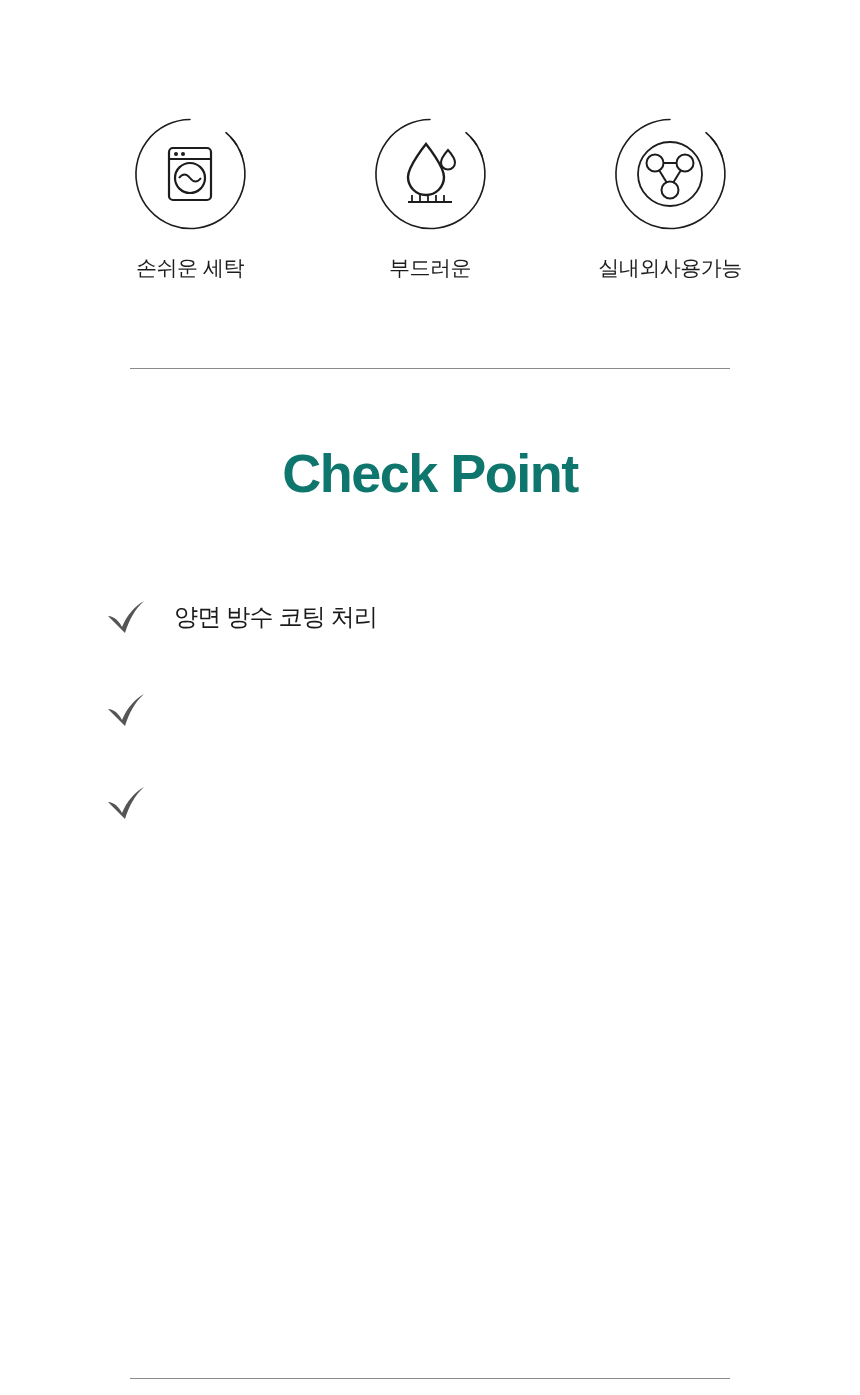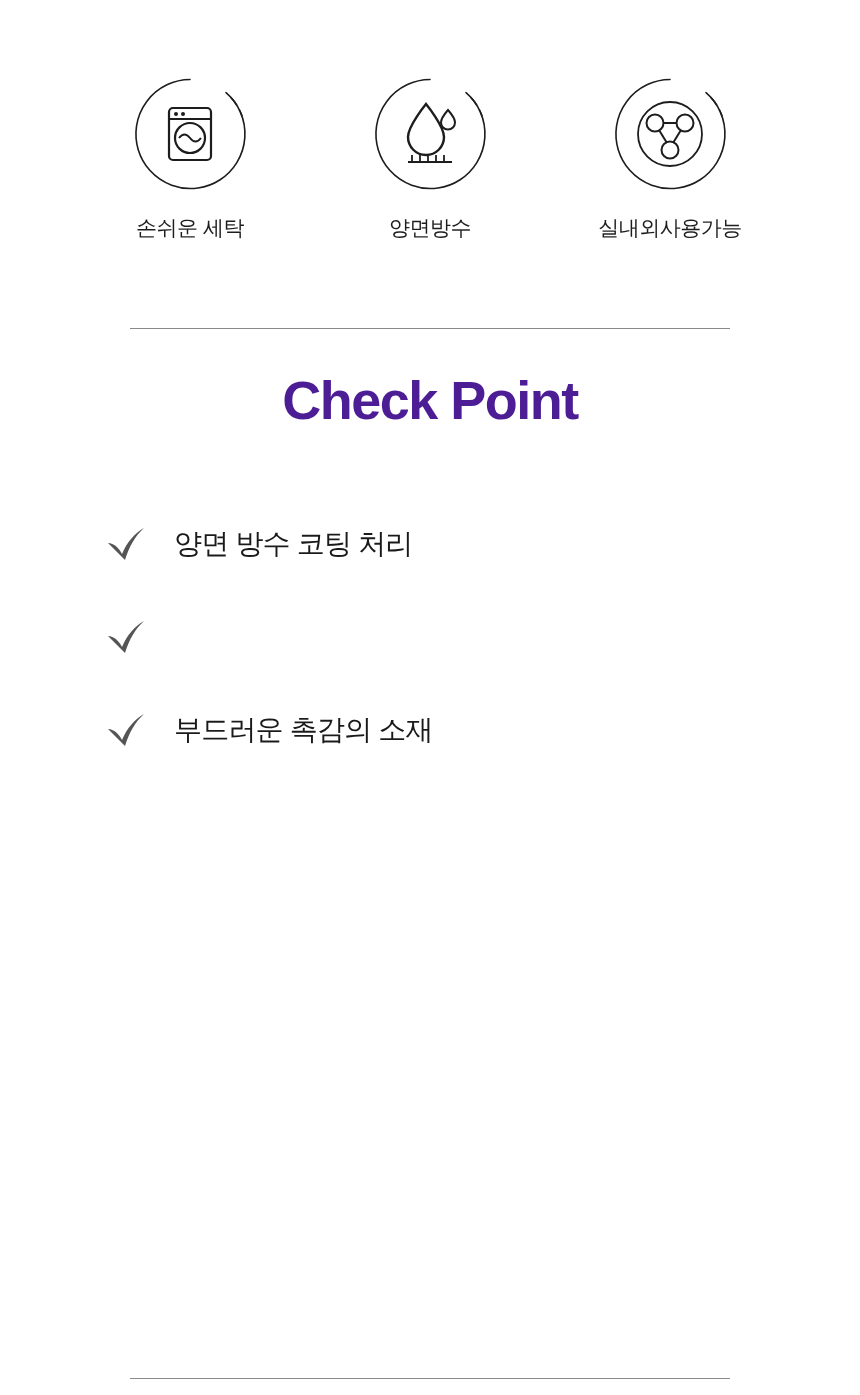--- a/index.html
+++ b/index.html
@@ -18,21 +18,21 @@
 
   .page {
     width: 860px;
     height: 1395px;
     position: relative;
     box-sizing: border-box;
   }
 
   
   .feature-grid {
-    padding-top: 76px;
+    padding-top: 116px;
     display: grid;
     grid-template-columns: repeat(3, 1fr);
     grid-row-gap: 78px;
     width: 720px;
     margin: 0 auto;
     box-sizing: border-box;
   }
 
   .feature-cell {
     display: flex;
@@ -69,26 +69,26 @@
     height: 1px;
     background: #8a8a8a;
     margin: 0 auto;
     position: absolute;
     left: 130px;
     top: 1378px;
   }
 
   
   .checkpoint-title {
-    margin-top: 40px;
+    margin-top: 73px;
     text-align: center;
     font-size: 54px;
     font-weight: 700;
     letter-spacing: -1.5px;
-    color: #4c1d95;
+    color: #0f766e;
   }
 
   
   .check-list {
     margin: 66px 0 0 0;
     padding: 0 0 0 104px;
     list-style: none;
   }
 
   .check-item {
@@ -99,21 +99,21 @@
 
   .check-mark {
     width: 44px;
     height: 44px;
     flex: 0 0 44px;
     display: block;
     margin-right: 26px;
   }
 
   .check-text {
-    font-size: 28px;
+    font-size: 24px;
     letter-spacing: -0.8px;
     color: #1a1a1a;
     font-weight: 500;
   }
 </style>
 </head>
 <body>
 
 <div class="page">
 
@@ -141,21 +141,21 @@
         <path d="M107.5 34 a54.5 54.5 0 0 1 2.6 6" fill="none" stroke="#1d1d1d" stroke-width="1.6" stroke-linecap="round"></path>
         <path d="M54 28 C54 28 36 50 36 61 a18 18 0 0 0 36 0 C72 50 54 28 54 28 Z" fill="none" stroke="#1d1d1d" stroke-width="2.4"></path>
         <path d="M76 34 C76 34 69 42 69 46.5 a7 7 0 0 0 14 0 C83 42 76 34 76 34 Z" fill="none" stroke="#1d1d1d" stroke-width="2"></path>
         <line x1="36" y1="86" x2="80" y2="86" stroke="#1d1d1d" stroke-width="2.2"></line>
         <line x1="40" y1="79" x2="40" y2="86" stroke="#1d1d1d" stroke-width="1.8"></line>
         <line x1="48" y1="79" x2="48" y2="86" stroke="#1d1d1d" stroke-width="1.8"></line>
         <line x1="56" y1="79" x2="56" y2="86" stroke="#1d1d1d" stroke-width="1.8"></line>
         <line x1="64" y1="79" x2="64" y2="86" stroke="#1d1d1d" stroke-width="1.8"></line>
         <line x1="72" y1="79" x2="72" y2="86" stroke="#1d1d1d" stroke-width="1.8"></line>
       </svg>
-      <div class="feature-label">양면방수</div>
+      <div class="feature-label">부드러운</div>
     </div>
 
     <div class="feature-cell">
       <svg class="icon-circle" viewBox="0 0 116 116">
         <path d="M58 3.5 a54.5 54.5 0 1 0 36 13.2" fill="none" stroke="#1d1d1d" stroke-width="1.6" stroke-linecap="round"></path>
         <path d="M99 21.5 a54.5 54.5 0 0 1 5.6 7.3" fill="none" stroke="#1d1d1d" stroke-width="1.6" stroke-linecap="round"></path>
         <path d="M107.5 34 a54.5 54.5 0 0 1 2.6 6" fill="none" stroke="#1d1d1d" stroke-width="1.6" stroke-linecap="round"></path>
         <circle cx="58" cy="58" r="32" fill="none" stroke="#1d1d1d" stroke-width="1.8"></circle>
         <circle cx="43" cy="47" r="8.5" fill="none" stroke="#1d1d1d" stroke-width="2"></circle>
         <circle cx="73" cy="47" r="8.5" fill="none" stroke="#1d1d1d" stroke-width="2"></circle>
@@ -185,19 +185,18 @@
     </li>
     <li class="check-item">
       <svg class="check-mark" viewBox="0 0 44 44">
         <path d="M4 21 C10 21 15 26 18 32 C23 20 31 11 40 6 C31 14 25 25 21 38 Z" fill="#555555"></path>
       </svg>
     </li>
     <li class="check-item">
       <svg class="check-mark" viewBox="0 0 44 44">
         <path d="M4 21 C10 21 15 26 18 32 C23 20 31 11 40 6 C31 14 25 25 21 38 Z" fill="#555555"></path>
       </svg>
-      <span class="check-text">부드러운 촉감의 소재</span>
     </li>
   </ul>
 
   <div class="divider-bottom"></div>
 
 </div>
 
 </body></html>

